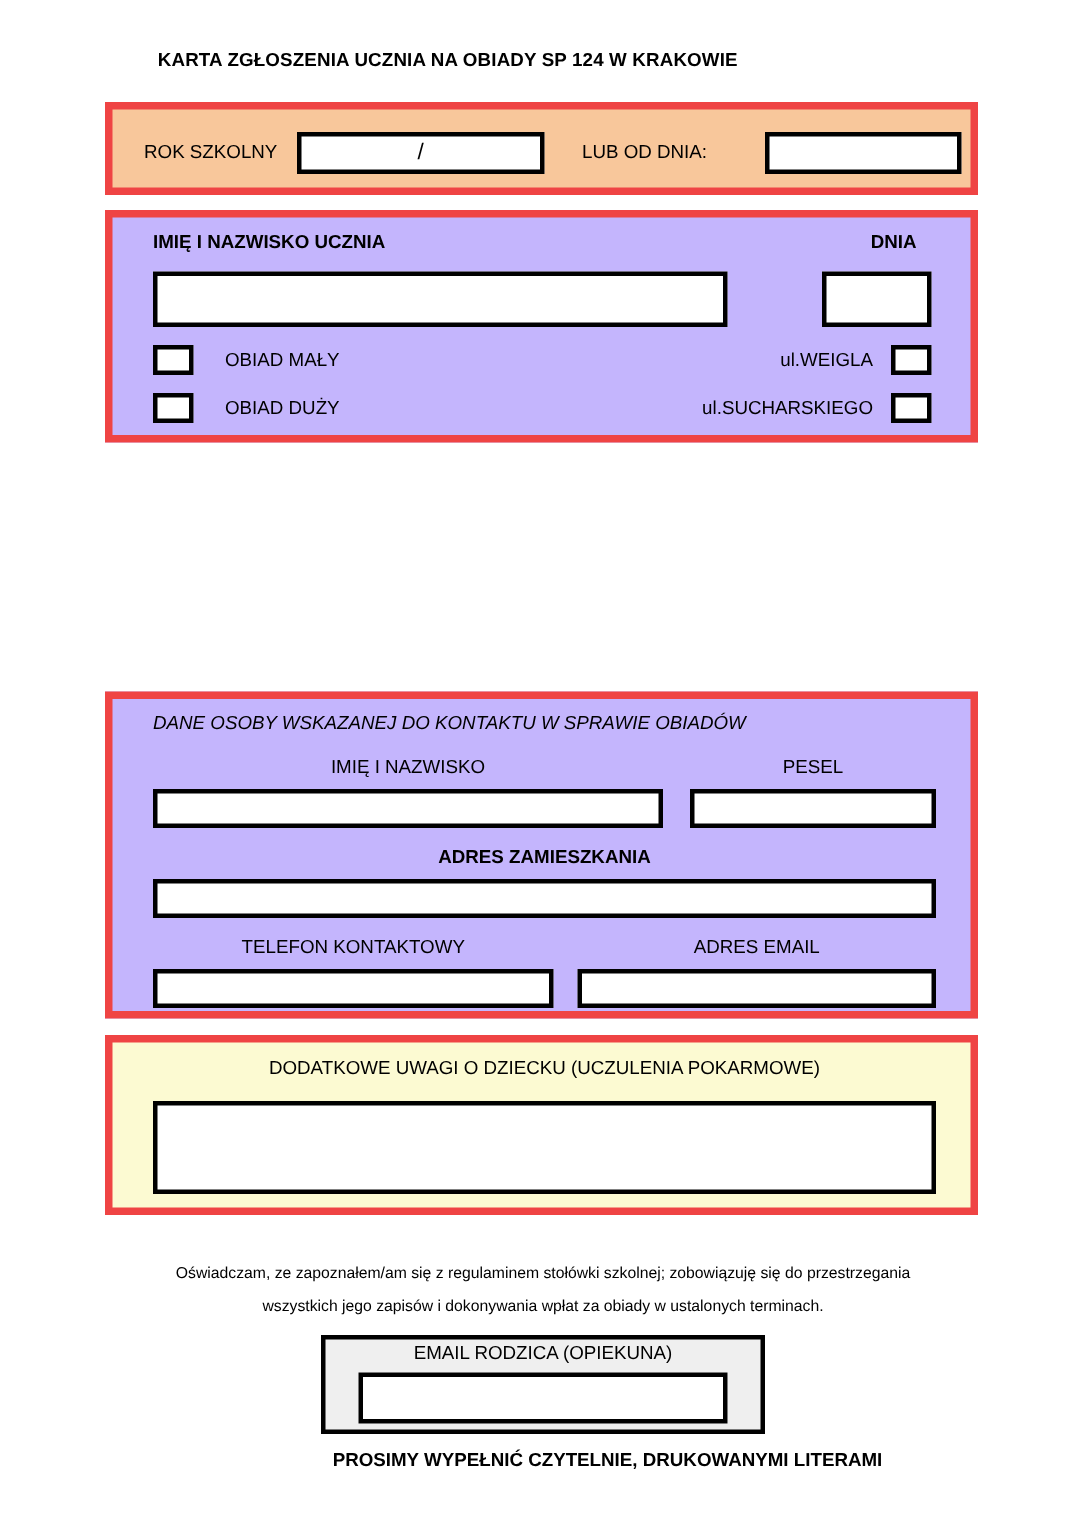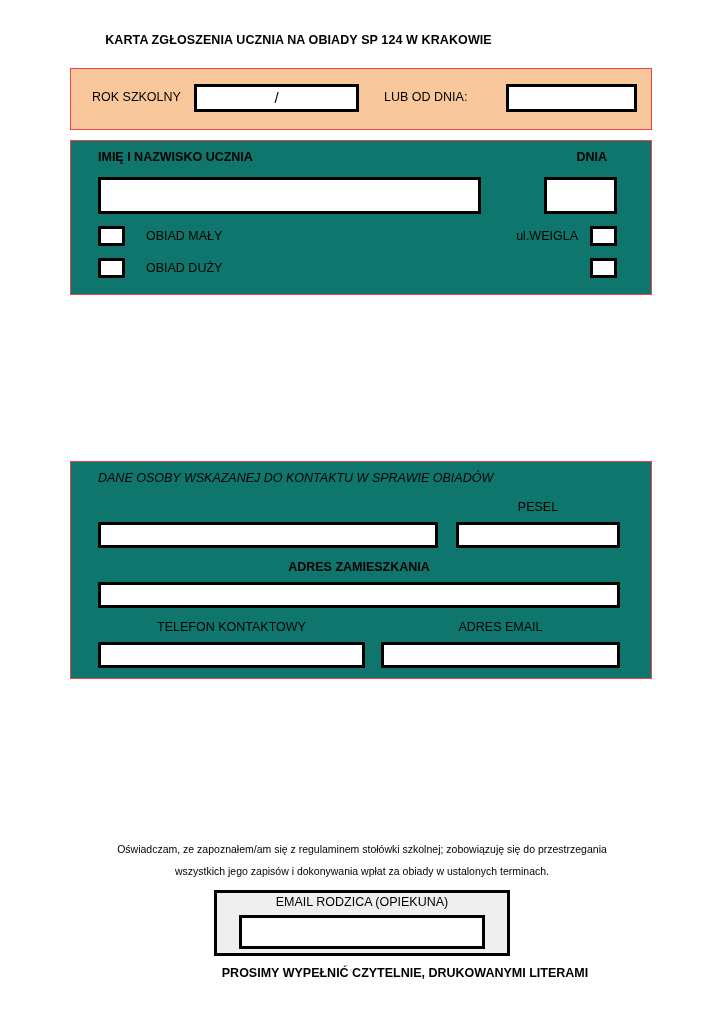--- a/index.html
+++ b/index.html
@@ -31,24 +31,24 @@
     text-align: center;
     font-size: 12.5px;
     font-weight: bold;
     letter-spacing: 0.1px;
   }
 
   
   .panel {
     position: absolute;
     box-sizing: border-box;
-    border: 1px solid #ef4444;
+    border: 5px solid #ef4444;
   }
   .panel-orange { background: #f8c79b; }
-  .panel-blue   { background: #0f766e; padding-left: 12px; }
+  .panel-blue   { background: #c4b5fd; padding-left: 12px; }
   .panel-yellow { background: #fcfad2; }
 
   
   .fbox {
     position: absolute;
     box-sizing: border-box;
     background: #ffffff;
     border: 3px solid #000000;
   }
   .fbox-slash {
@@ -167,43 +167,51 @@
 
     <div class="cbox" style="left:27px; top:85px;"></div>
     <div class="lbl" style="left:75px; top:88px;">OBIAD MAŁY</div>
 
     <div class="cbox" style="left:27px; top:117px;"></div>
     <div class="lbl" style="left:75px; top:120px;">OBIAD DUŻY</div>
 
     <div class="lbl" style="left:0; top:88px; width:507px; text-align:right;">ul.WEIGLA</div>
     <div class="cbox" style="left:519px; top:85px;"></div>
 
+    <div class="lbl" style="left:0; top:120px; width:507px; text-align:right;">ul.SUCHARSKIEGO</div>
     <div class="cbox" style="left:519px; top:117px;"></div>
   </div>
 
 
   <div class="panel panel-blue" style="left:70px; top:461px; width:582px; height:218px;">
 
     <div class="lbl" style="left:27px; top:9px;font-style:italic;">DANE OSOBY WSKAZANEJ DO KONTAKTU W SPRAWIE OBIADÓW</div>
 
+    <div class="lbl-c" style="left:27px; top:38px; width:340px;">IMIĘ I NAZWISKO</div>
     <div class="lbl-c" style="left:385px; top:38px; width:164px;">PESEL</div>
 
     <div class="fbox" style="left:27px; top:60px; width:340px; height:26px;"></div>
     <div class="fbox" style="left:385px; top:60px; width:164px; height:26px;"></div>
 
     <div class="lbl-c" style="left:27px; top:98px; width:522px;font-weight:bold;">ADRES ZAMIESZKANIA</div>
     <div class="fbox" style="left:27px; top:120px; width:522px; height:26px;"></div>
 
     <div class="lbl-c" style="left:310px; top:158px; width:239px;">ADRES EMAIL</div>
     <div class="lbl-c" style="left:27px; top:158px; width:267px;">TELEFON KONTAKTOWY</div>
 
     <div class="fbox" style="left:27px; top:180px; width:267px; height:26px;"></div>
     <div class="fbox" style="left:310px; top:180px; width:239px; height:26px;"></div>
   </div>
 
+  <div class="panel panel-yellow" style="left:70px; top:690px; width:582px; height:120px;">
+
+    <div class="lbl-c" style="left:27px; top:10px; width:522px;">DODATKOWE UWAGI O DZIECKU (UCZULENIA POKARMOWE)</div>
+
+    <div class="fbox" style="left:27px; top:39px; width:522px; height:62px;"></div>
+  </div>
 
   <div class="declaration">
     <div>Oświadczam, ze zapoznałem/am się z regulaminem stołówki szkolnej; zobowiązuję się do przestrzegania</div>
     <div>wszystkich jego zapisów i dokonywania wpłat za obiady w ustalonych terminach.</div>
   </div>
 
   <div class="sig-outer">
     <div class="sig-caption">EMAIL RODZICA (OPIEKUNA)</div>
     <div class="sig-inner"></div>
   </div>

